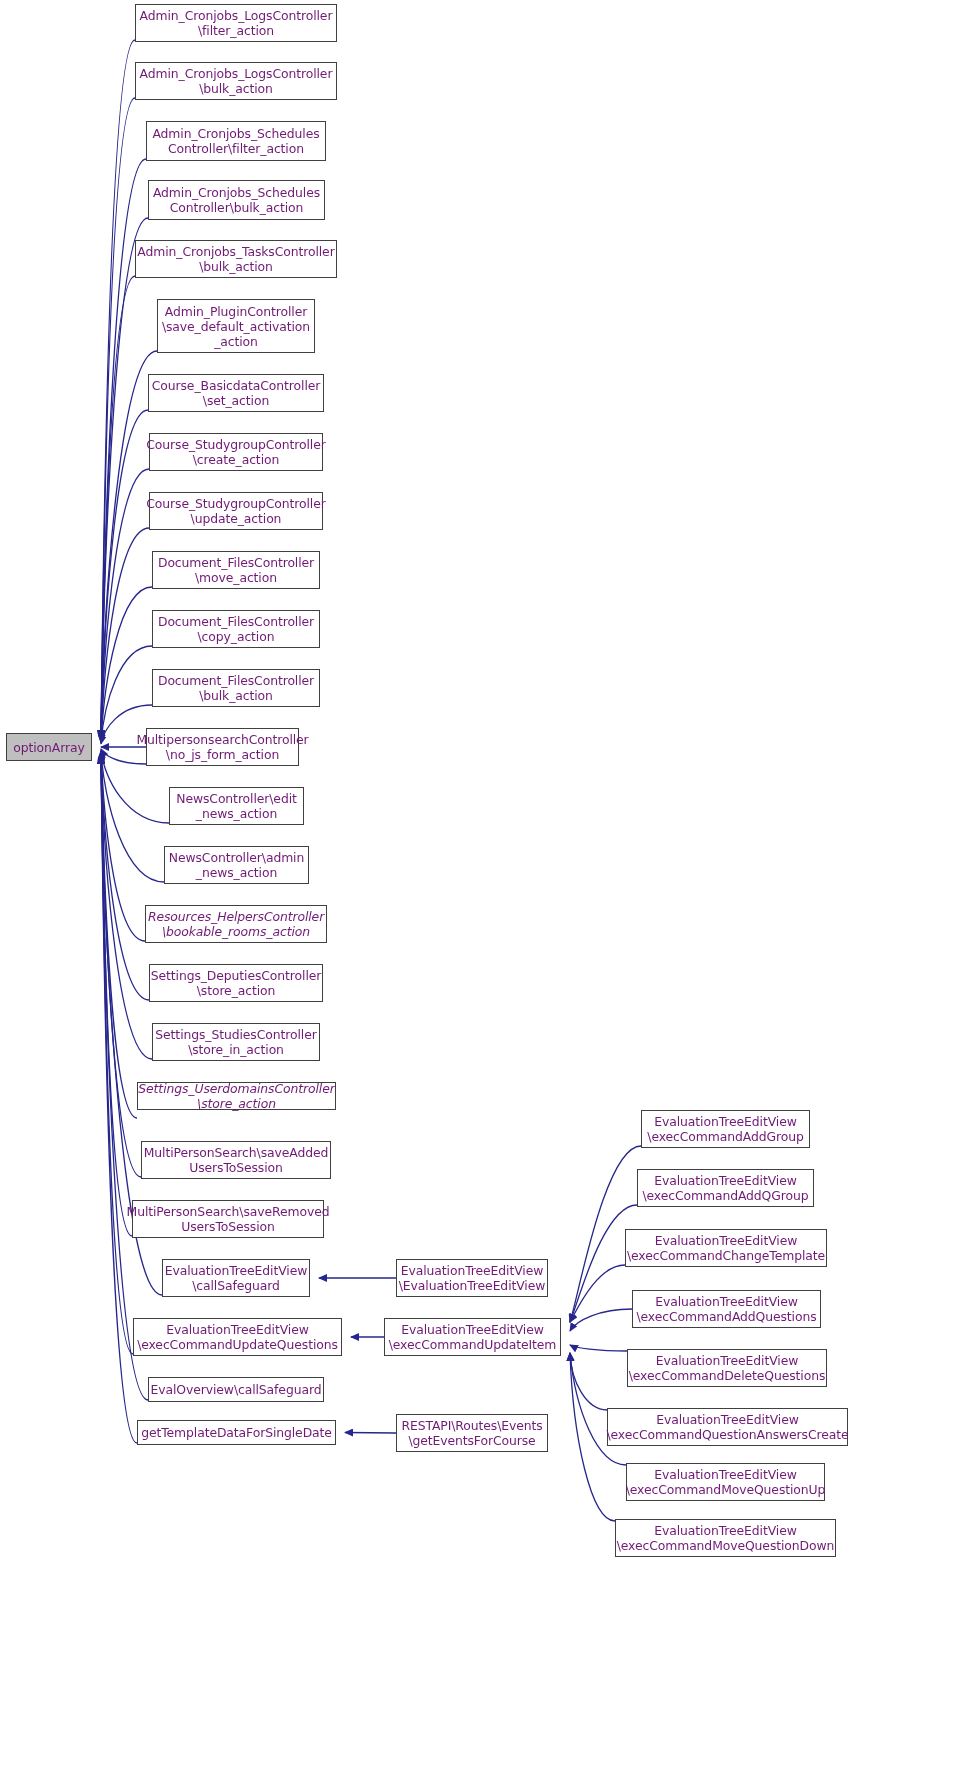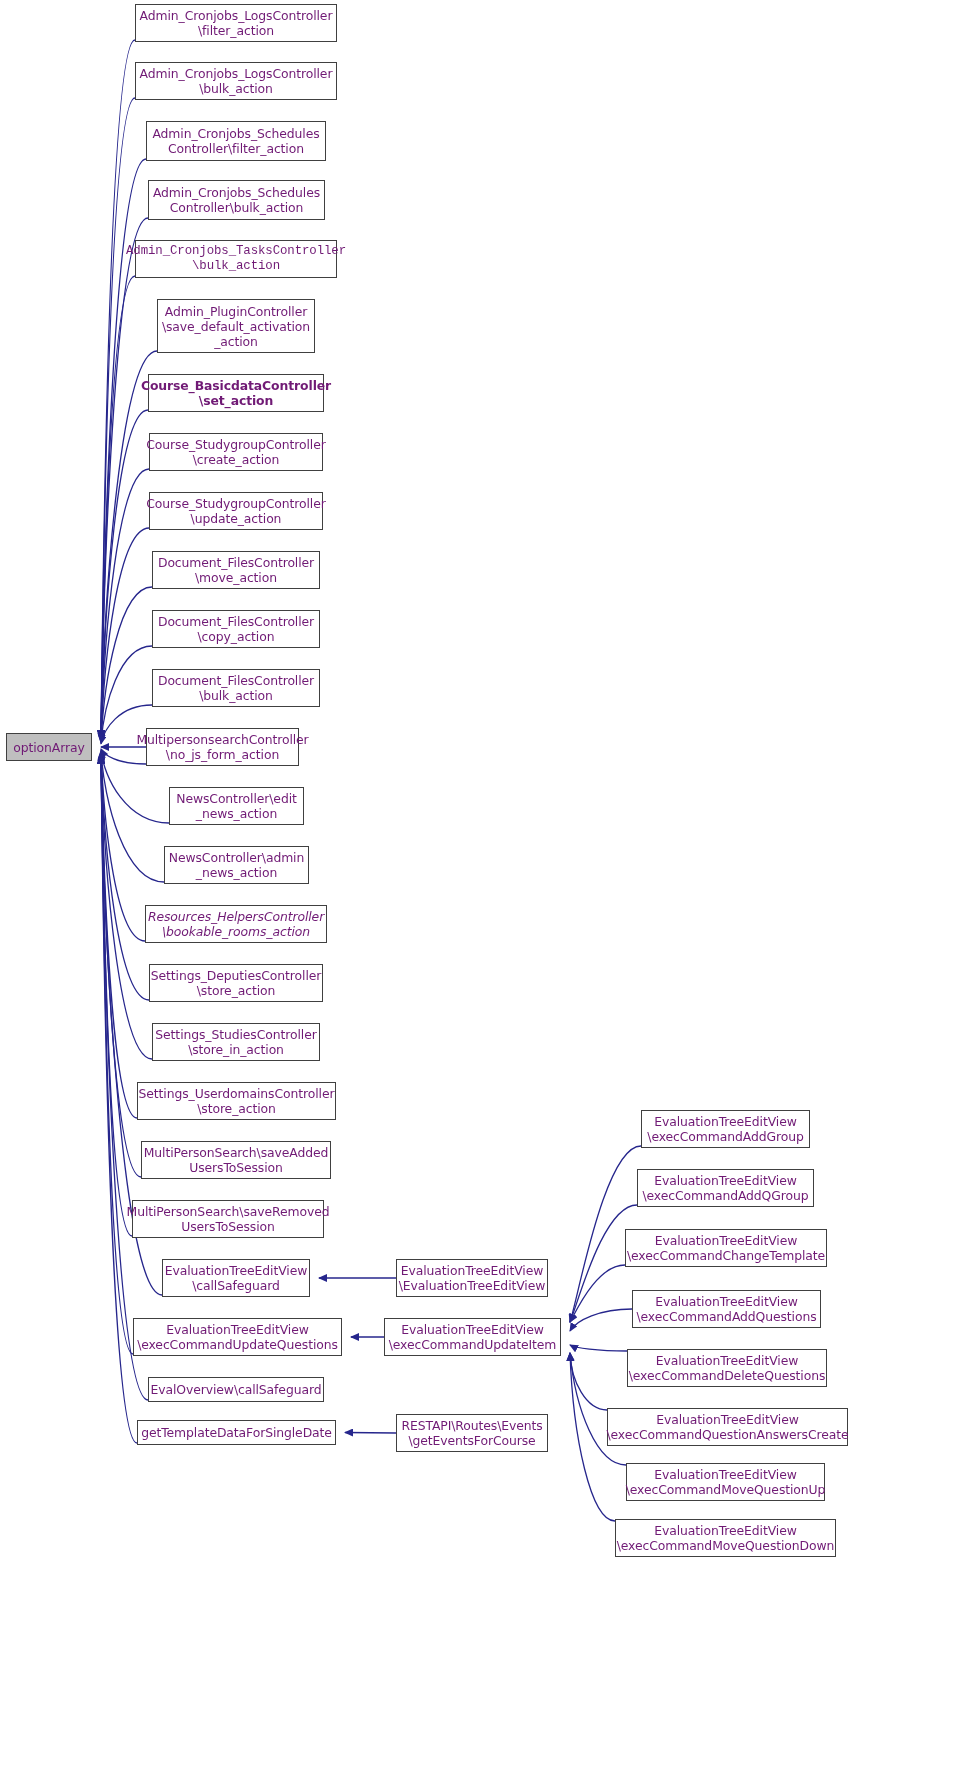--- a/index.html
+++ b/index.html
@@ -98,35 +98,35 @@
         <path d="M615,1521 C590.7,1521 572.88,1437 570,1353" marker-end="url(#arrow)"></path>
       </g>
   </svg>
 
   <div id="nodes-layer">
       <div class="node root-node" style="left: 6px; top: 733px; width: 86px; height: 28px;"><span class="line">optionArray</span></div>
       <div class="node" style="left: 135px; top: 4px; width: 202px; height: 38px;"><span class="line">Admin_Cronjobs_LogsController</span><span class="line">\filter_action</span></div>
       <div class="node" style="left: 135px; top: 62px; width: 202px; height: 38px;"><span class="line">Admin_Cronjobs_LogsController</span><span class="line">\bulk_action</span></div>
       <div class="node" style="left: 146px; top: 121px; width: 180px; height: 40px;"><span class="line">Admin_Cronjobs_Schedules</span><span class="line">Controller\filter_action</span></div>
       <div class="node" style="left: 148px; top: 180px; width: 177px; height: 40px;"><span class="line">Admin_Cronjobs_Schedules</span><span class="line">Controller\bulk_action</span></div>
-      <div class="node" style="left: 135px; top: 240px; width: 202px; height: 38px; font-family: Liberation Mono, monospace;"><span class="line">Admin_Cronjobs_TasksController</span><span class="line">\bulk_action</span></div>
+      <div class="node" style="left: 135px; top: 240px; width: 202px; height: 38px;"><span class="line">Admin_Cronjobs_TasksController</span><span class="line">\bulk_action</span></div>
       <div class="node" style="left: 157px; top: 299px; width: 158px; height: 54px;"><span class="line">Admin_PluginController</span><span class="line">\save_default_activation</span><span class="line">_action</span></div>
-      <div class="node" style="left: 148px; top: 374px; width: 176px; height: 38px; font-weight: bold;"><span class="line">Course_BasicdataController</span><span class="line">\set_action</span></div>
+      <div class="node" style="left: 148px; top: 374px; width: 176px; height: 38px;"><span class="line">Course_BasicdataController</span><span class="line">\set_action</span></div>
       <div class="node" style="left: 149px; top: 433px; width: 174px; height: 38px;"><span class="line">Course_StudygroupController</span><span class="line">\create_action</span></div>
       <div class="node" style="left: 149px; top: 492px; width: 174px; height: 38px;"><span class="line">Course_StudygroupController</span><span class="line">\update_action</span></div>
       <div class="node" style="left: 152px; top: 551px; width: 168px; height: 38px;"><span class="line">Document_FilesController</span><span class="line">\move_action</span></div>
       <div class="node" style="left: 152px; top: 610px; width: 168px; height: 38px;"><span class="line">Document_FilesController</span><span class="line">\copy_action</span></div>
       <div class="node" style="left: 152px; top: 669px; width: 168px; height: 38px;"><span class="line">Document_FilesController</span><span class="line">\bulk_action</span></div>
       <div class="node" style="left: 146px; top: 728px; width: 153px; height: 38px;"><span class="line">MultipersonsearchController</span><span class="line">\no_js_form_action</span></div>
       <div class="node" style="left: 169px; top: 787px; width: 135px; height: 38px;"><span class="line">NewsController\edit</span><span class="line">_news_action</span></div>
       <div class="node" style="left: 164px; top: 846px; width: 145px; height: 38px;"><span class="line">NewsController\admin</span><span class="line">_news_action</span></div>
       <div class="node" style="left: 145px; top: 905px; width: 182px; height: 38px; font-style: italic;"><span class="line">Resources_HelpersController</span><span class="line">\bookable_rooms_action</span></div>
       <div class="node" style="left: 149px; top: 964px; width: 174px; height: 38px;"><span class="line">Settings_DeputiesController</span><span class="line">\store_action</span></div>
       <div class="node" style="left: 152px; top: 1023px; width: 168px; height: 38px;"><span class="line">Settings_StudiesController</span><span class="line">\store_in_action</span></div>
-      <div class="node" style="left: 137px; top: 1082px; width: 199px; height: 38px;"><span class="line">Settings_UserdomainsController</span><span class="line">\store_action</span></div>
+      <div class="node" style="left: 137px; top: 1082px; width: 199px; height: 28px; font-style: italic;"><span class="line">Settings_UserdomainsController</span><span class="line">\store_action</span></div>
       <div class="node" style="left: 141px; top: 1141px; width: 190px; height: 38px;"><span class="line">MultiPersonSearch\saveAdded</span><span class="line">UsersToSession</span></div>
       <div class="node" style="left: 132px; top: 1200px; width: 192px; height: 38px;"><span class="line">MultiPersonSearch\saveRemoved</span><span class="line">UsersToSession</span></div>
       <div class="node" style="left: 162px; top: 1259px; width: 148px; height: 38px;"><span class="line">EvaluationTreeEditView</span><span class="line">\callSafeguard</span></div>
       <div class="node" style="left: 133px; top: 1318px; width: 209px; height: 38px;"><span class="line">EvaluationTreeEditView</span><span class="line">\execCommandUpdateQuestions</span></div>
       <div class="node" style="left: 148px; top: 1377px; width: 176px; height: 25px;"><span class="line">EvalOverview\callSafeguard</span></div>
       <div class="node" style="left: 137px; top: 1420px; width: 199px; height: 25px;"><span class="line">getTemplateDataForSingleDate</span></div>
       <div class="node" style="left: 396px; top: 1259px; width: 152px; height: 38px;"><span class="line">EvaluationTreeEditView</span><span class="line">\EvaluationTreeEditView</span></div>
       <div class="node" style="left: 384px; top: 1318px; width: 177px; height: 38px;"><span class="line">EvaluationTreeEditView</span><span class="line">\execCommandUpdateItem</span></div>
       <div class="node" style="left: 396px; top: 1414px; width: 152px; height: 38px; justify-content: center;"><span class="line">RESTAPI\Routes\Events</span><span class="line">\getEventsForCourse</span></div>
       <div class="node" style="left: 641px; top: 1110px; width: 169px; height: 38px;"><span class="line">EvaluationTreeEditView</span><span class="line">\execCommandAddGroup</span></div>

